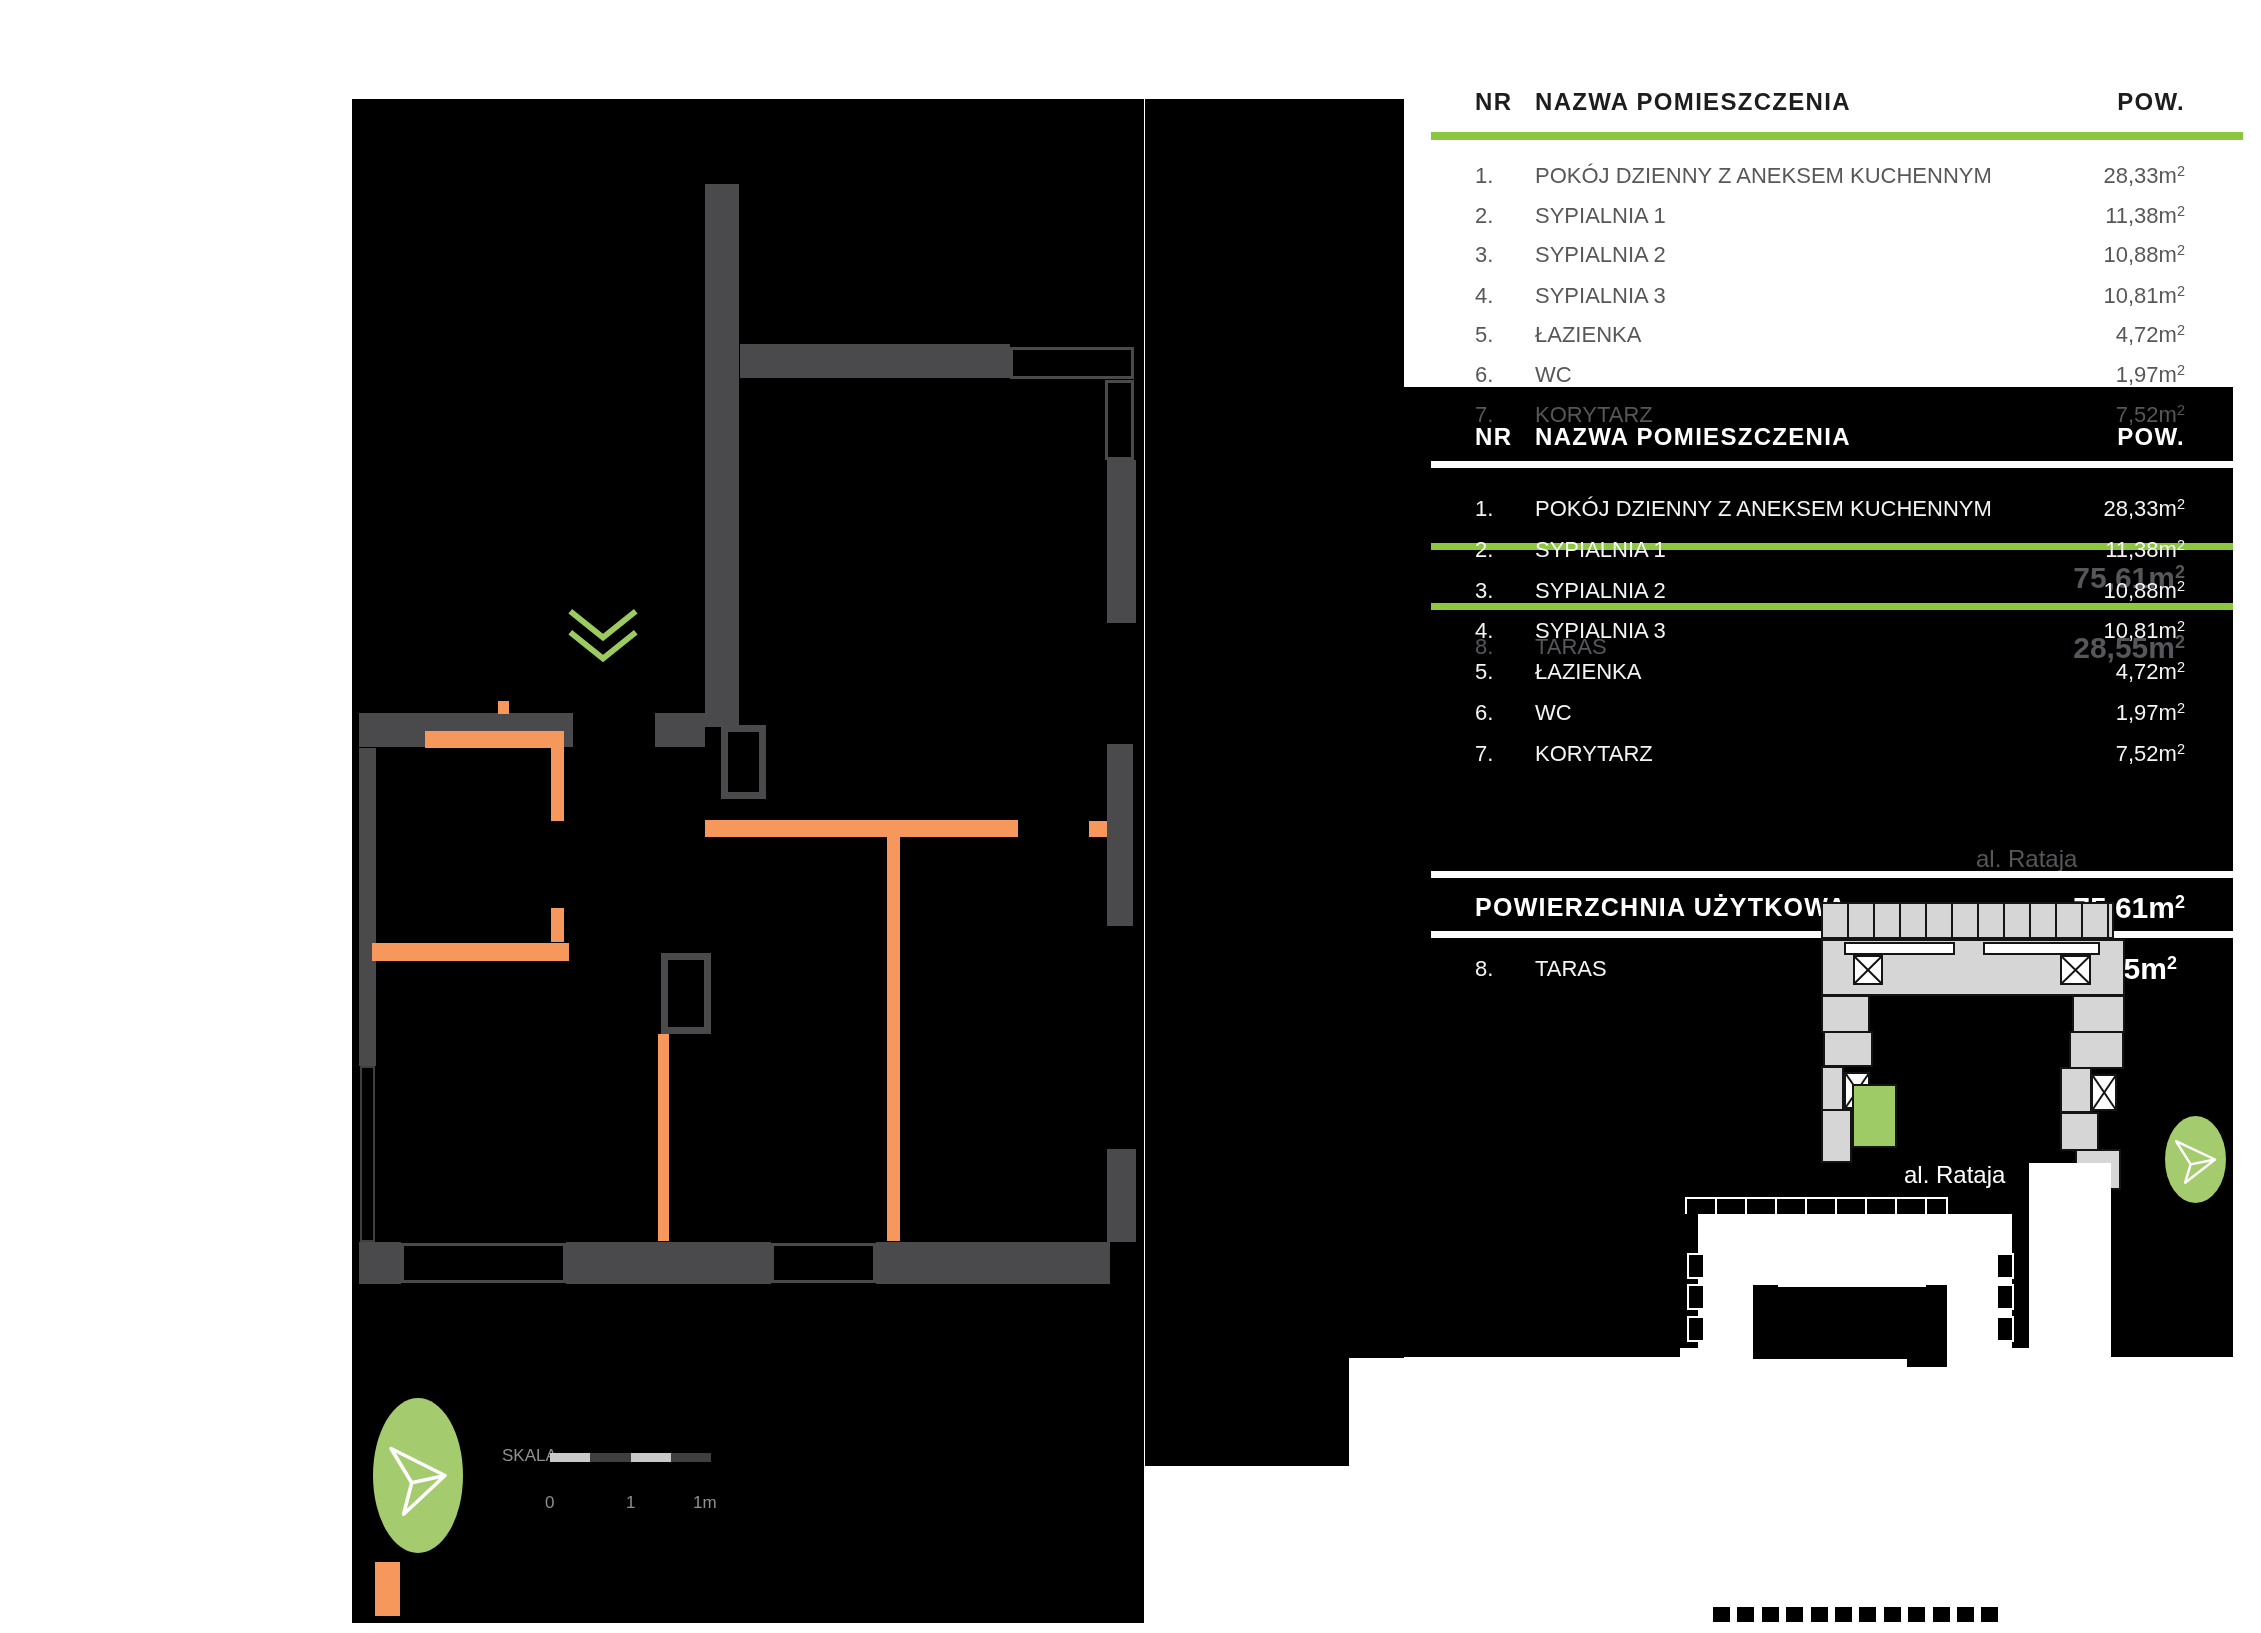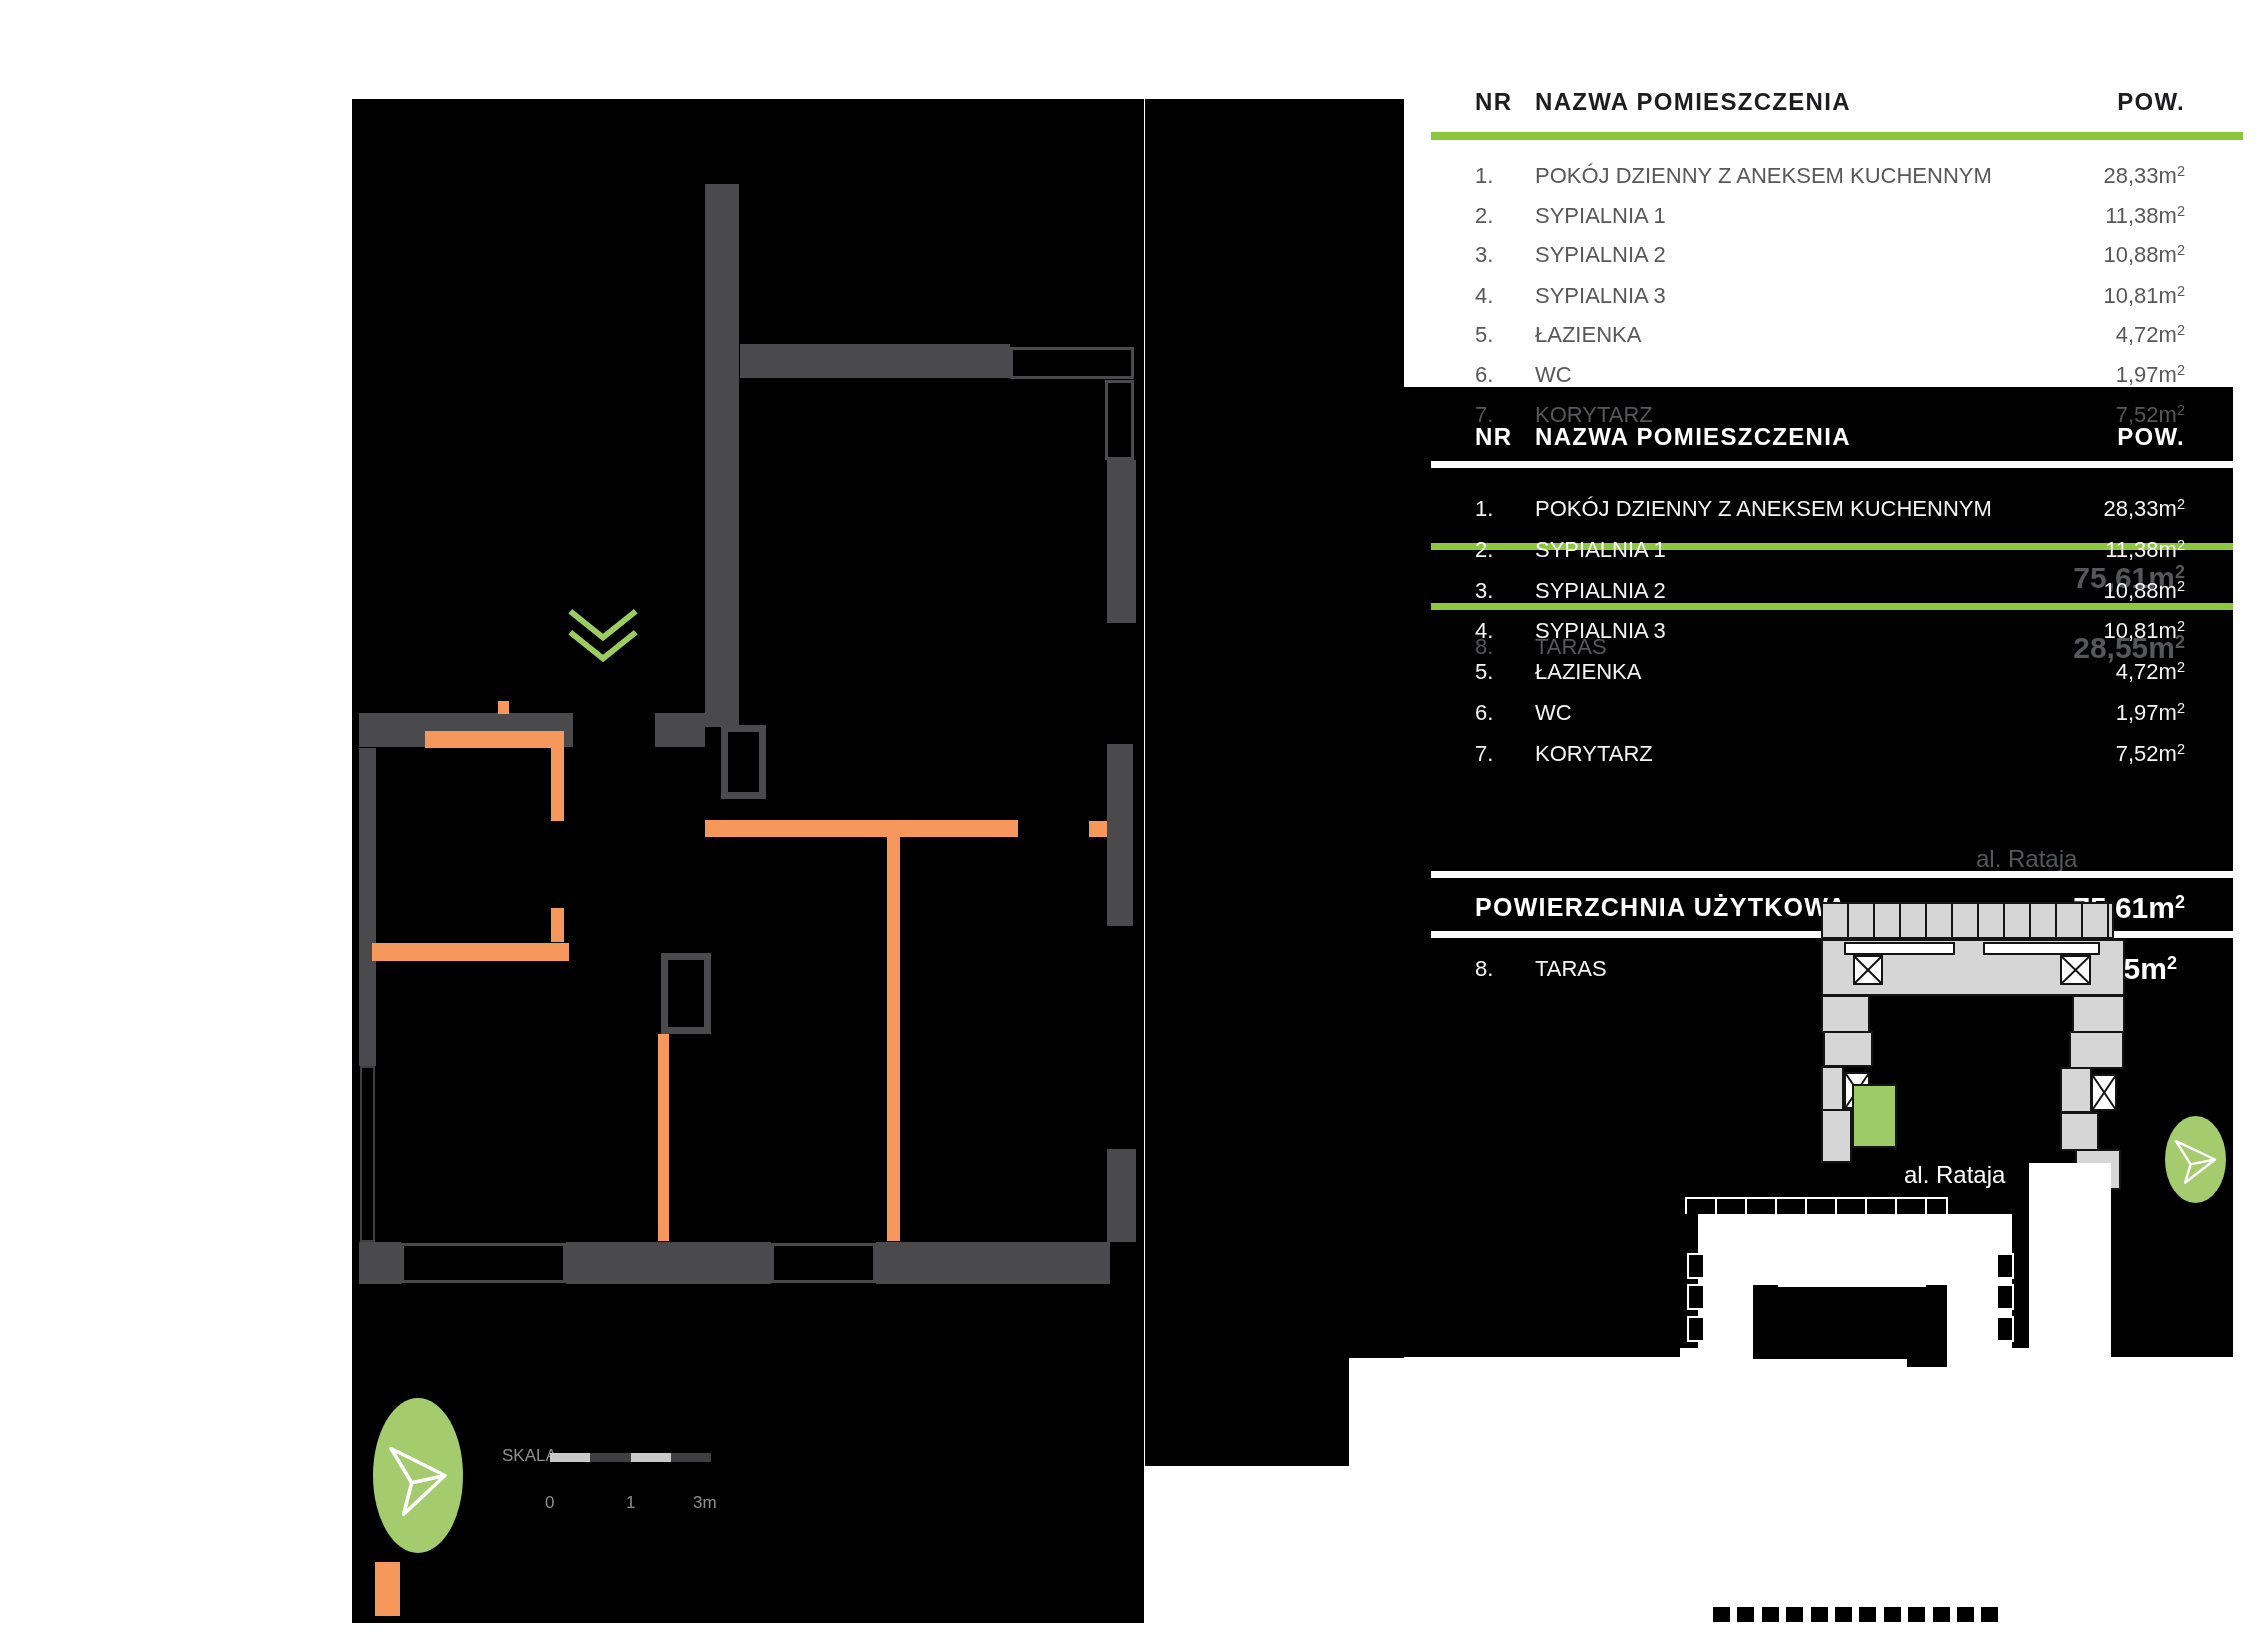--- a/index.html
+++ b/index.html
@@ -247,18 +247,18 @@
         <path d="M20,55 L80,85 L43,93 Z M43,93 L34,128 L80,85" fill="none" stroke="#fff" stroke-width="4" stroke-linejoin="round"></path>
       </svg>
     </div>
     <div class="w t legendtxt" style="left:502px;top:1446px;">SKALA</div>
     <div class="w segL" style="left:550px;top:1453px;width:40px;height:8.6px;"></div>
     <div class="w segD" style="left:590px;top:1453px;width:41px;height:8.6px;"></div>
     <div class="w segL" style="left:631px;top:1453px;width:40px;height:8.6px;"></div>
     <div class="w segD" style="left:671px;top:1453px;width:40px;height:8.6px;"></div>
     <div class="w t legendtxt" style="left:545px;top:1493px;">0</div>
     <div class="w t legendtxt" style="left:626px;top:1493px;">1</div>
-    <div class="w t legendtxt" style="left:693px;top:1493px;">3m</div>
+    <div class="w t legendtxt" style="left:693px;top:1493px;">1m</div>
     <div class="w ow" style="left:375px;top:1562px;width:25px;height:54px;"></div>
   </div>
 
 </div>
 
 
 </body></html>

